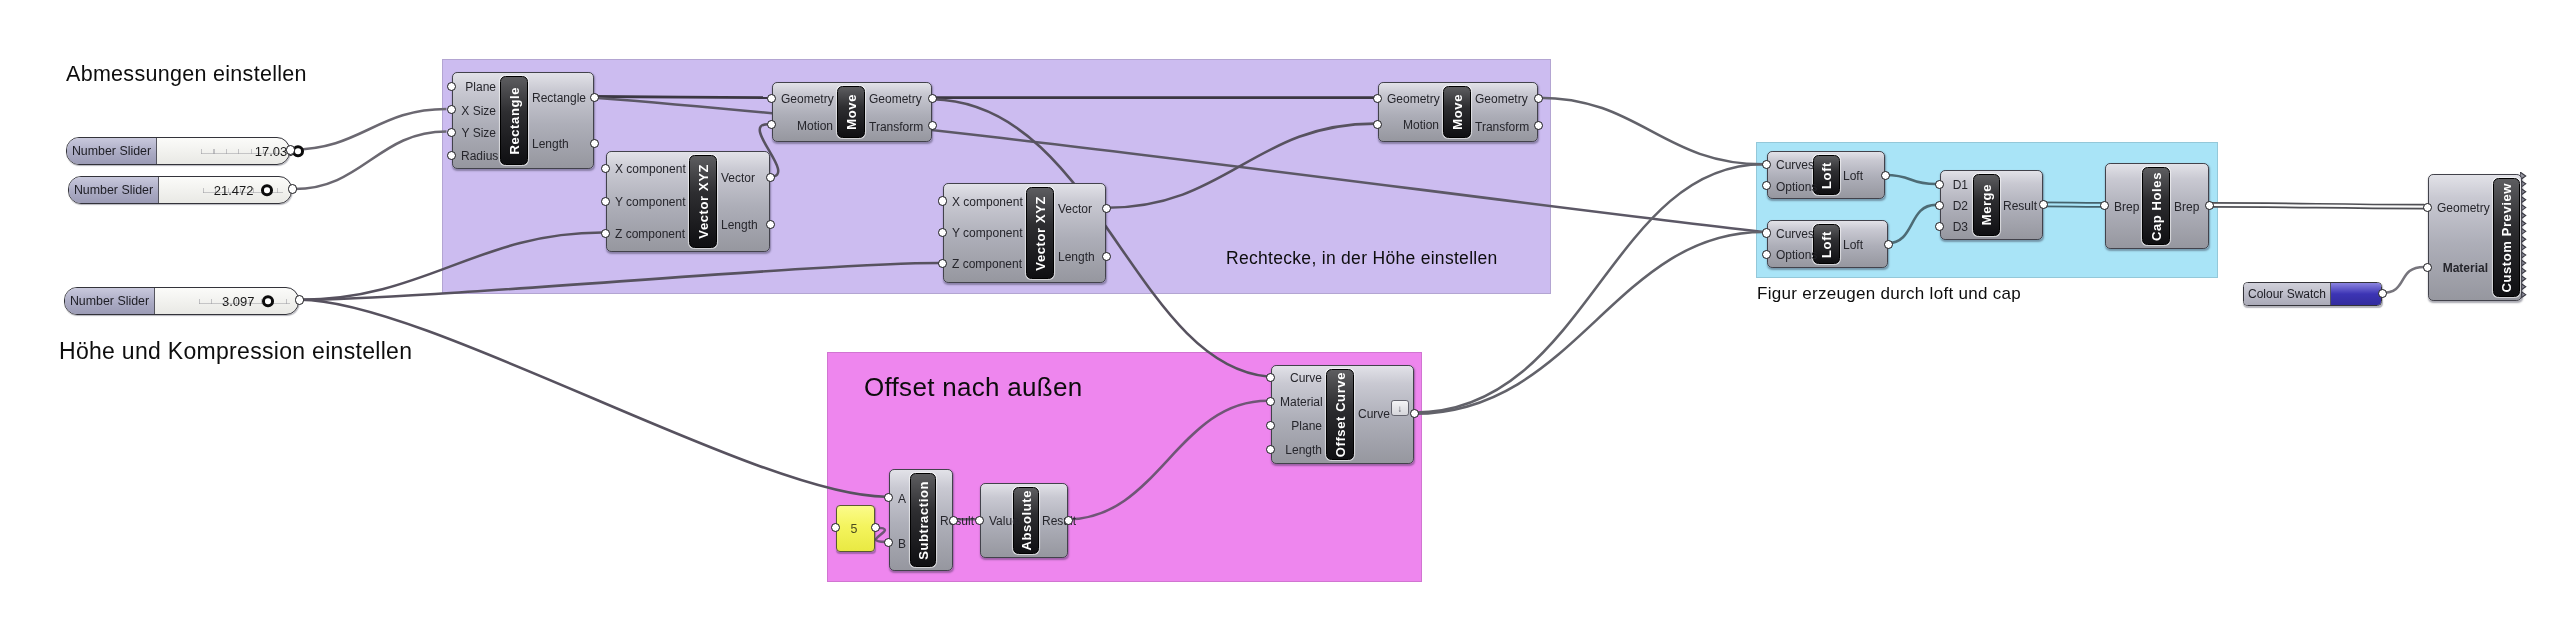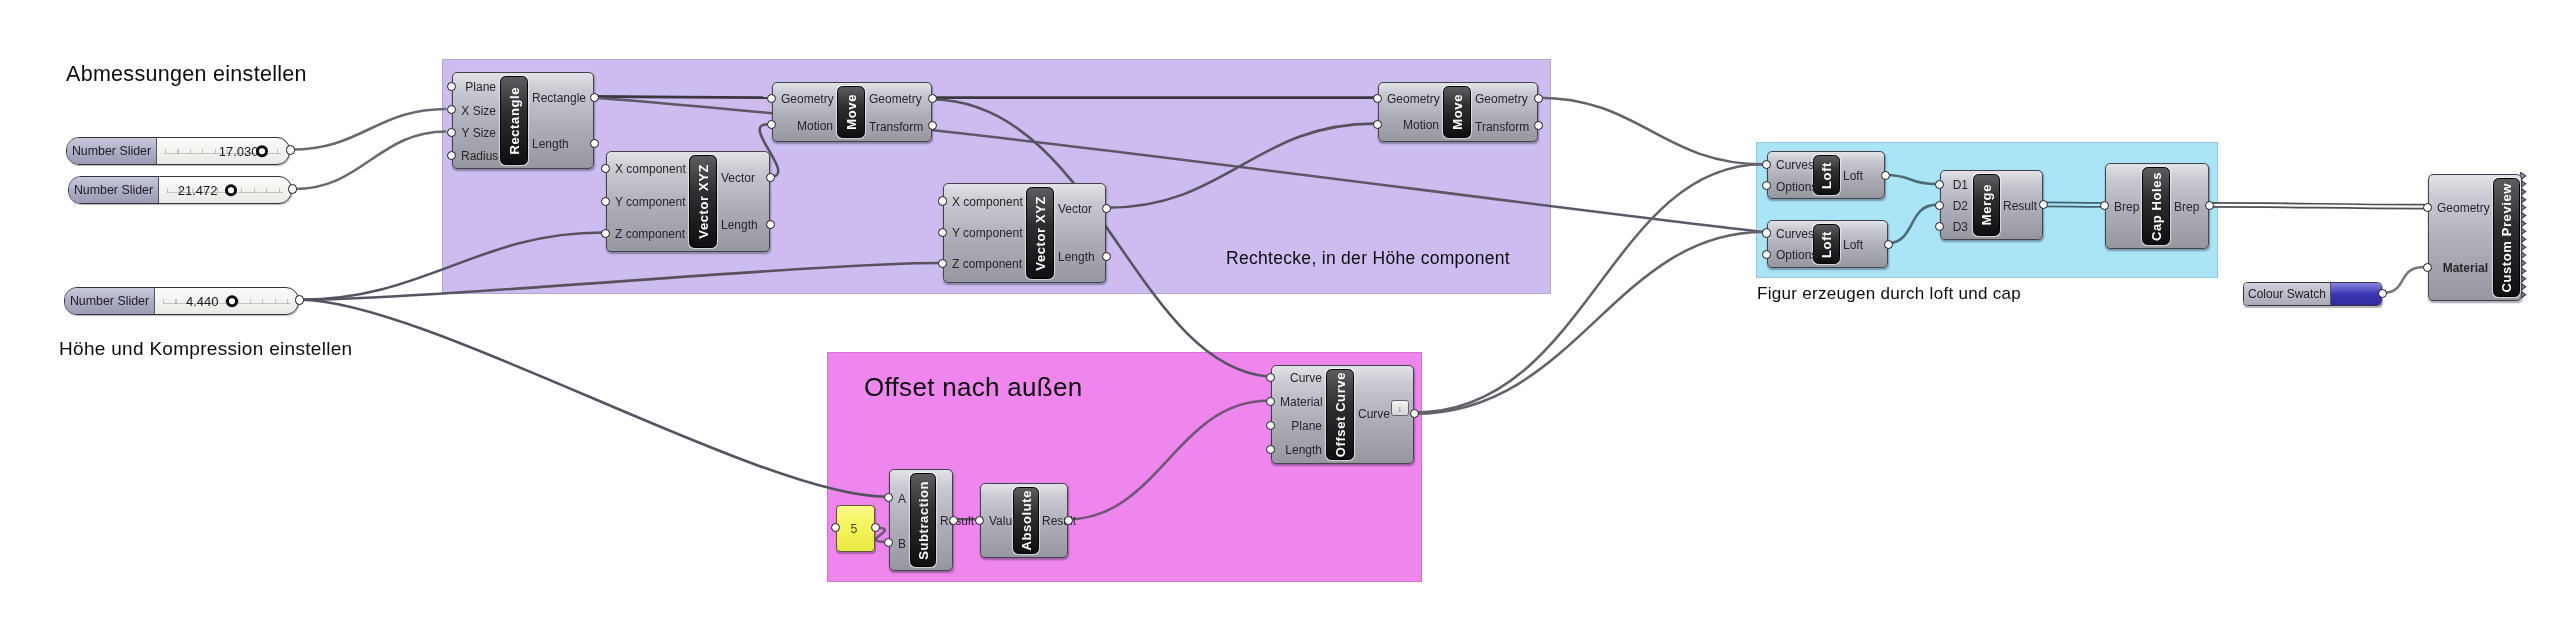--- a/index.html
+++ b/index.html
@@ -11,21 +11,21 @@
         background:linear-gradient(180deg,#e2e2e8 0%,#c9c9d2 18%,#adaeb8 55%,#96979f 100%);
         box-shadow:0.6px 1.1px 1.7px rgba(40,40,60,.4);}
   .capsule{position:absolute;top:2.8px;bottom:2.8px;border-radius:5.6px;border:0.8px solid #000;
         background:linear-gradient(180deg,#5d5d60 0%,#2e2e31 40%,#0f0f12 100%);
         box-shadow:0 0 0 1.1px rgba(255,255,255,.55);display:flex;align-items:center;justify-content:center;}
   .capsule span{writing-mode:vertical-rl;transform:rotate(180deg);color:#fff;font-weight:bold;
         font-size:13px;letter-spacing:0.6px;white-space:nowrap;}
   .port{position:absolute;width:7.3px;height:7.3px;border-radius:50%;background:#fff;border:1.7px solid #17171b;z-index:6;}
   .plabel{position:absolute;font-size:12px;color:#26262c;line-height:14px;white-space:nowrap;}
   .slider{position:absolute;z-index:5;height:26px;border:1.1px solid #33333a;border-radius:13px;
-        background:linear-gradient(180deg,#fbfbf9,#e9e9e5);box-shadow:0.6px 1.1px 1.1px rgba(40,40,60,.35);display:flex;}
+        background:linear-gradient(180deg,#fbfbf9,#e9e9e5);box-shadow:0.6px 1.1px 1.1px rgba(40,40,60,.35);display:flex;gap:36px;}
   .slider .slabel{width:89px;border-right:1.1px solid #55555e;border-radius:12px 0 0 12px;
         background:linear-gradient(180deg,#c9c9dd 0%,#a9a9c2 60%,#9c9cb6 100%);
         display:flex;align-items:center;justify-content:center;font-size:12.4px;color:#1d1d24;}
   .slider .rail{position:relative;flex:1;border-radius:0 12px 12px 0;}
   .slider .ticks{position:absolute;left:8px;right:8px;top:50%;height:5.1px;margin-top:-2.3px;
         background:repeating-linear-gradient(90deg,#9a9aa0 0 1.1px,transparent 1.1px 12.4px);opacity:.55;}
   .slider .sline{position:absolute;left:8px;right:8px;top:50%;height:1.1px;margin-top:2.3px;background:#9a9aa0;opacity:.5;}
   .slider .sval{position:absolute;top:50%;transform:translate(-100%,-50%);font-size:13px;color:#1a1a1a;padding-right:4.5px;z-index:2;}
   .slider .shandle{position:absolute;top:50%;width:5.6px;height:5.6px;transform:translateY(-50%);
         border-radius:50%;background:#fff;border:3.4px solid #0c0c0c;z-index:2;}
@@ -73,22 +73,22 @@
       <path d="M3339,310 C3389,310 3379,326 3429,326" fill="none" stroke="#4d6b75" stroke-width="4.5"></path>
       <path d="M3343,431 C3393,431 3379,363 3429,363" fill="none" stroke="#4d6b75" stroke-width="4.5"></path>
       <path d="M3617,362 C3667,362 3672,363 3722,363" fill="none" stroke="#44626c" stroke-width="10"></path>
       <path d="M3617,362 C3667,362 3672,363 3722,363" fill="none" stroke="#a9e4f7" stroke-width="4"></path>
       <path d="M3912,363 C4083.9,363 4122.1,366 4294,366" fill="none" stroke="#4f4f54" stroke-width="10"></path>
       <path d="M3912,363 C4083.9,363 4122.1,366 4294,366" fill="none" stroke="#fafafa" stroke-width="4"></path>
       <path d="M4218,519 C4268,519 4244,473 4294,473" fill="none" stroke="#77757d" stroke-width="4.5"></path>
     </svg>
   <div id="captions-layer">
       <div class="caption" style="left: 66px; top: 62px; font-size: 21.5px; z-index: 3;">Abmessungen einstellen</div>
-      <div class="caption" style="left: 59px; top: 338px; font-size: 19px; z-index: 3;">Höhe und Kompression einstellen</div>
-      <div class="caption" style="left: 1226px; top: 248px; font-size: 17.5px; z-index: 3;">Rechtecke, in der Höhe component</div>
+      <div class="caption" style="left: 59px; top: 338px; font-size: 23px; z-index: 3;">Höhe und Kompression einstellen</div>
+      <div class="caption" style="left: 1226px; top: 248px; font-size: 17.5px; z-index: 3;">Rechtecke, in der Höhe einstellen</div>
       <div class="caption" style="left: 864px; top: 372px; font-size: 26px; z-index: 3;">Offset nach außen</div>
       <div class="caption" style="left: 1757px; top: 284px; font-size: 17px; z-index: 3;">Figur erzeugen durch loft und cap</div>
     </div>
   <div id="nodes-layer">
       <div class="slider" style="left: 66px; top: 137px; width: 222px;">
         <div class="slabel">Number Slider</div>
         <div class="rail">
           <div class="sline"></div>
           <div class="ticks"></div>
           <div class="sval" style="left: 106px;">17.030</div>
@@ -104,21 +104,21 @@
           <div class="sval" style="left: 63px;">21.472</div>
           <div class="shandle" style="left: 66px;"></div>
         </div>
         <div class="port" style="right: -6.2px; top: 7.3px;"></div>
       </div>
       <div class="slider" style="left: 64px; top: 287px; width: 233px;">
         <div class="slabel">Number Slider</div>
         <div class="rail">
           <div class="sline"></div>
           <div class="ticks"></div>
-          <div class="sval" style="left: 68px;">4.440</div>
+          <div class="sval" style="left: 68px;">3.097</div>
           <div class="shandle" style="left: 71px;"></div>
         </div>
         <div class="port" style="right: -6.2px; top: 7.3px;"></div>
       </div>
       <div class="panel" style="left: 836px; top: 505px; width: 37px; height: 45px;">
         <span>5</span>
         <div class="port" style="left: -6.2px; top: 17px;"></div>
         <div class="port" style="right: -6.2px; top: 17px;"></div>
       </div>
       <div class="swatch" style="left: 2243px; top: 282px; width: 137px;">

